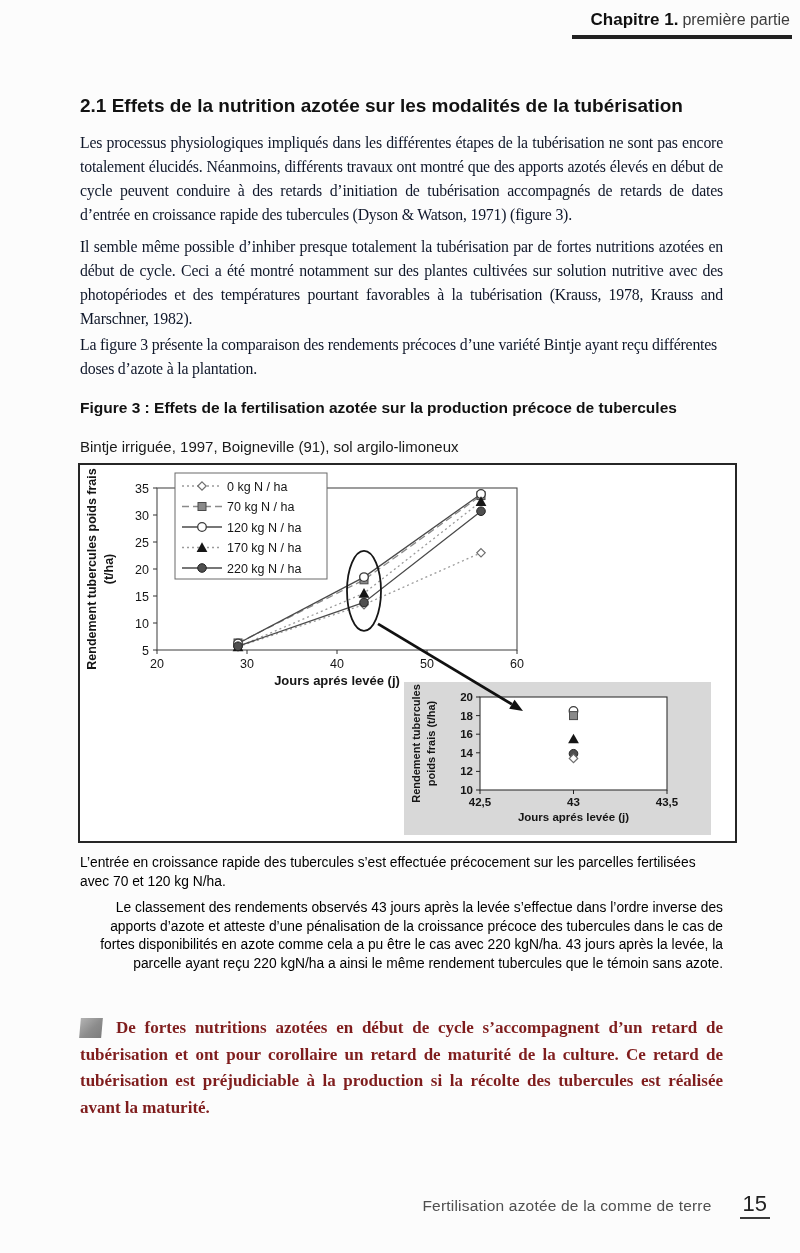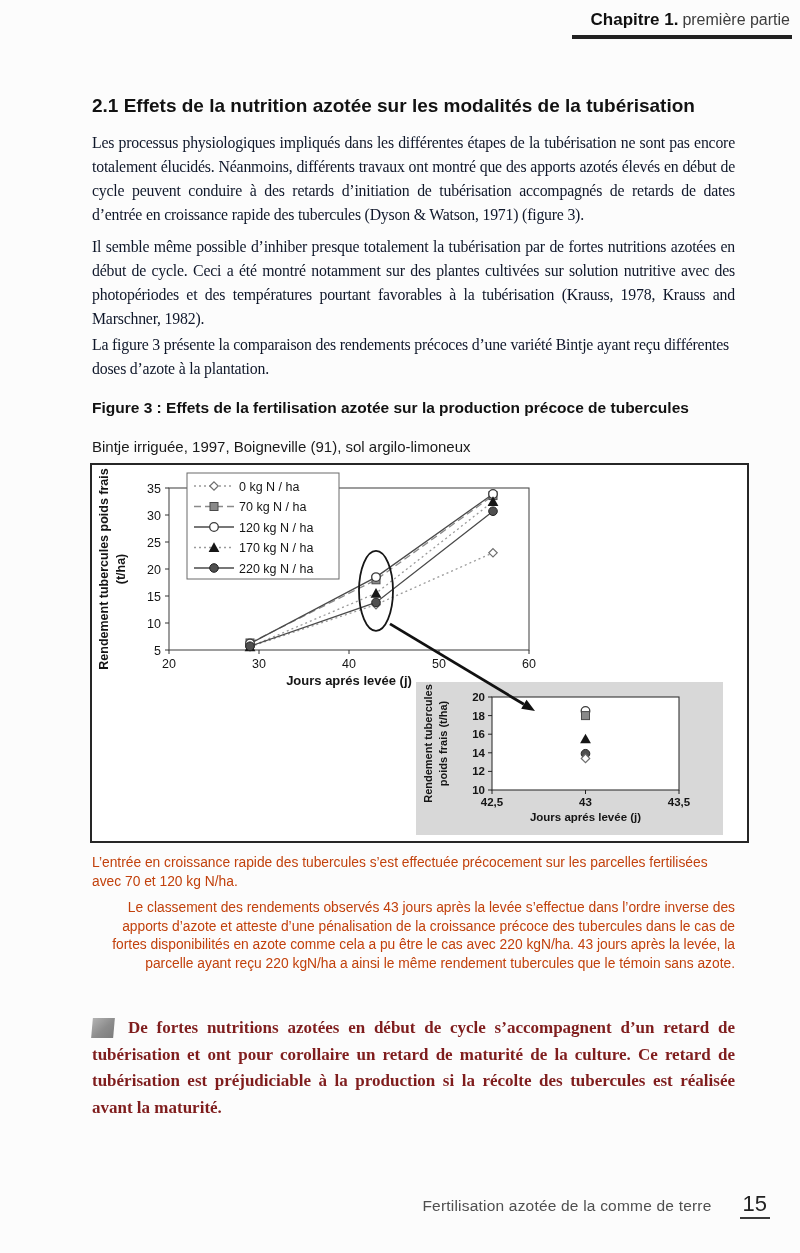--- a/index.html
+++ b/index.html
@@ -6,33 +6,33 @@
   body{background:#ffffff;font-family:"Liberation Sans",sans-serif;}
   .page{position:relative;width:800px;height:1253px;background:#fcfcfc;overflow:hidden;}
 
   
   .chap-header{position:absolute;top:9px;right:10px;white-space:nowrap;}
   .chap-bold{font:bold 17px/22px "Liberation Sans",sans-serif;color:#101010;}
   .chap-light{font:16px/22px "Liberation Sans",sans-serif;color:#3d3d3d;margin-left:4px;}
   .chap-rule{position:absolute;top:35px;left:572px;right:8px;height:4px;background:#222;}
 
   
-  .main-col{position:absolute;left:92px;top:0;width:643px;}
+  .main-col{position:absolute;left:80px;top:0;width:643px;}
   h1.section-title{font:bold 19px/26px "Liberation Sans",sans-serif;color:#121212;margin:93px 0 0;width:614px;}
   p.body{font:15.8px/24px "Liberation Serif",serif;letter-spacing:-0.2px;color:#0f172a;text-align:justify;margin:0;}
   p.body.p1{margin-top:12px;}
   p.body.p2{margin-top:8px;}
   p.body.p3{margin-top:2px;text-align:left;}
 
   .fig-title{font:bold 15.5px/20px "Liberation Sans",sans-serif;color:#111;margin-top:17px;}
   .fig-sub{font:15px/19px "Liberation Sans",sans-serif;color:#1a1a1a;margin-top:19px;}
   .figure-box{margin:7px 0 0 -2px;width:655px;height:376px;border:2px solid #262626;background:#fff;}
   .figure-box svg{display:block;}
 
-  p.caption{font:13.8px/18.5px "Liberation Sans",sans-serif;color:#c2410c;margin:0;}
+  p.caption{font:13.8px/18.5px "Liberation Sans",sans-serif;color:#000000;margin:0;}
   p.caption.c1{margin-top:11px;}
   p.caption.c2{margin-top:8px;text-align:right;}
 
   .conclusion{font:bold 17px/26.5px "Liberation Serif",serif;color:#7f1d1d;text-align:justify;margin-top:42px;}
   .bullet-square{float:left;width:22px;height:20px;margin:3px 14px 0 0;background:linear-gradient(135deg,#b3b3b3 0%,#8c8c8c 55%,#7c7c7c 100%);transform:skewX(-5deg);}
 
   
   .footer{position:absolute;top:1192px;right:30px;display:flex;align-items:baseline;}
   .footer-title{font:15.5px/22px "Liberation Sans",sans-serif;color:#4f4f4f;letter-spacing:0.2px;}
   .page-number{font:22px/24px "Liberation Sans",sans-serif;color:#222;border-bottom:2px solid #3a3a3a;padding:0 3px 1px;margin-left:28px;}

